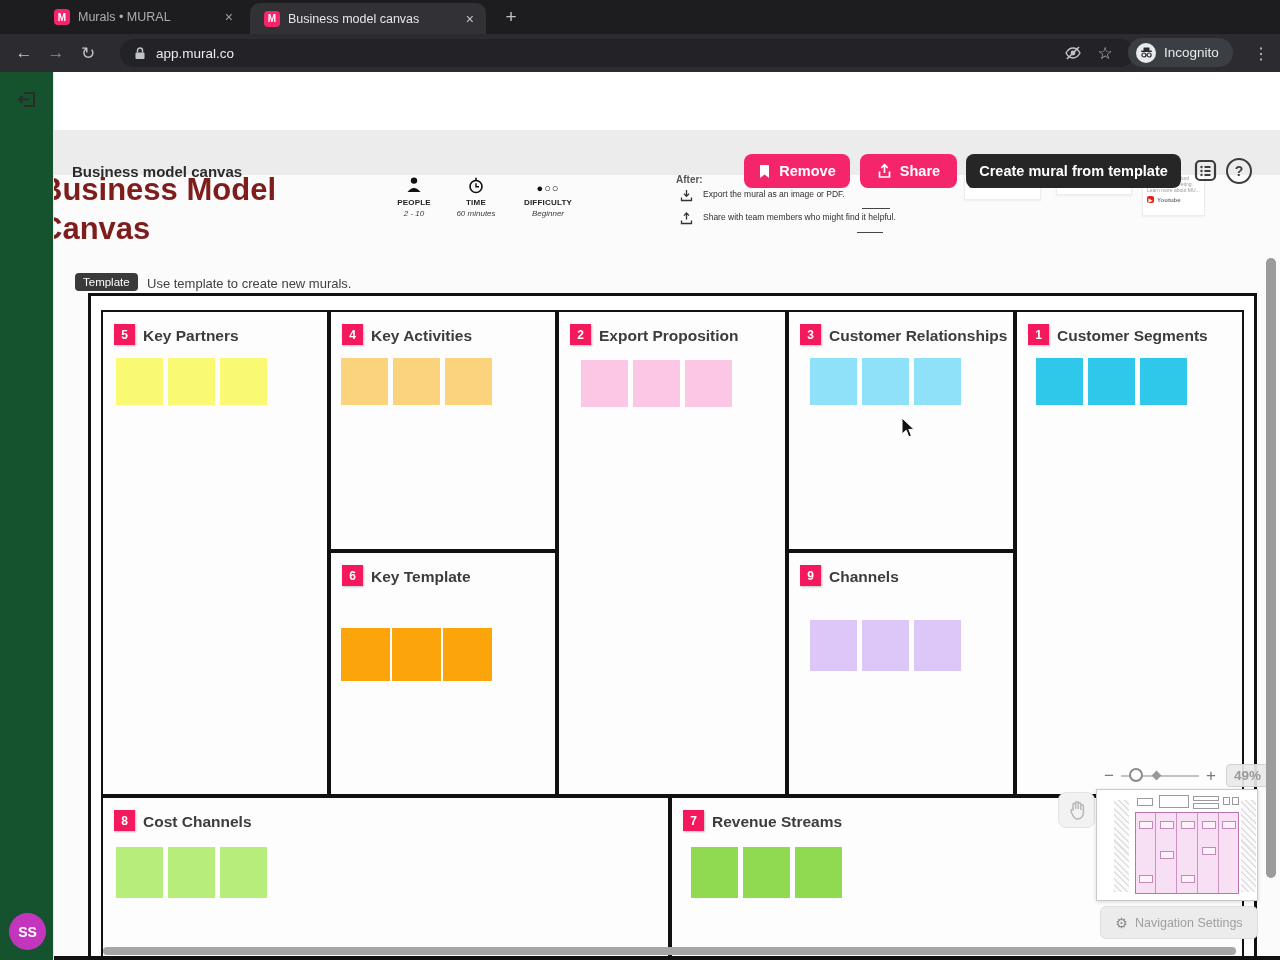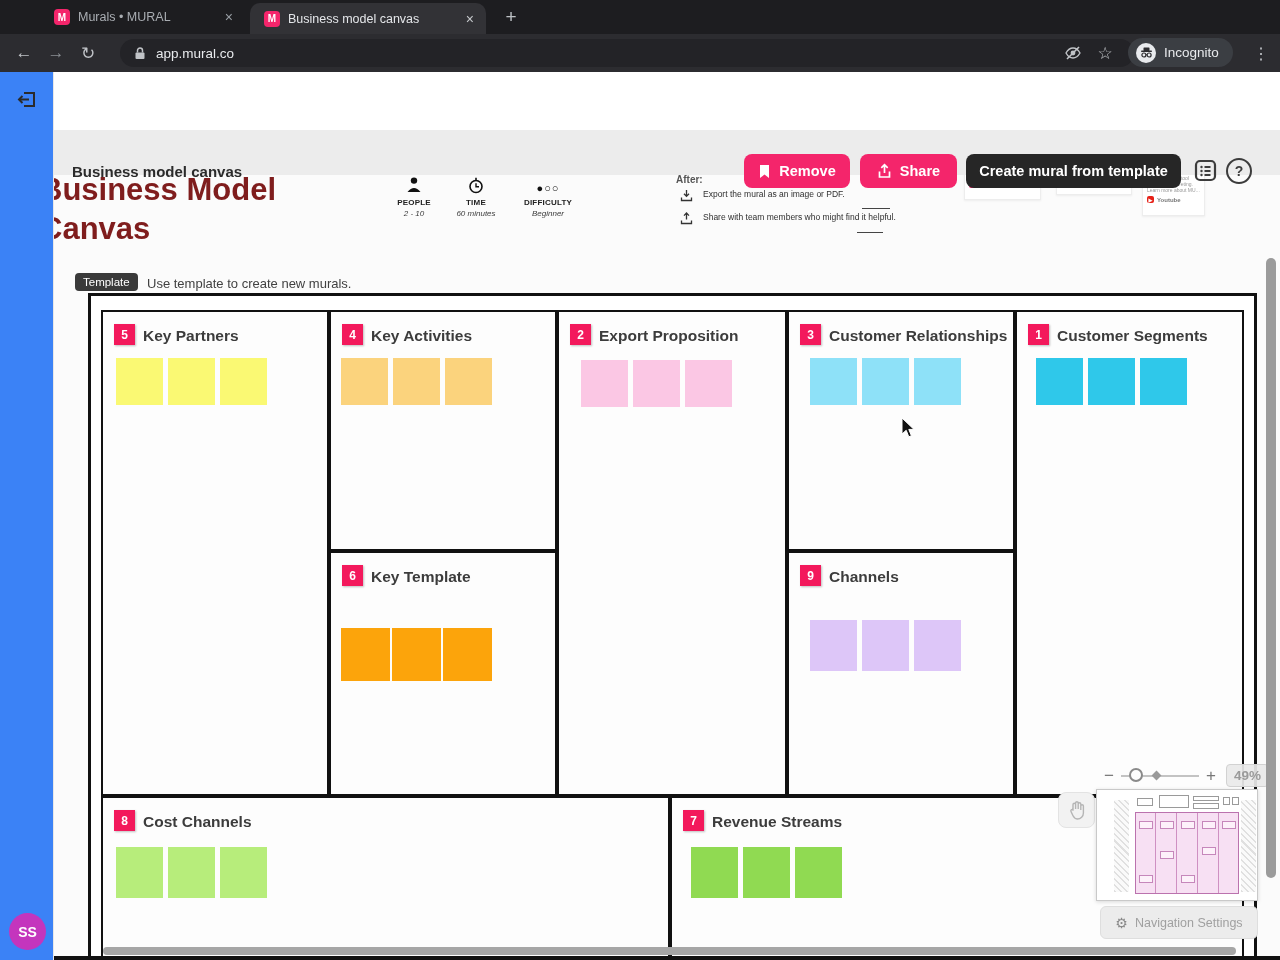--- a/index.html
+++ b/index.html
@@ -41,21 +41,21 @@
   .hdr-icon { position:absolute; top:86px; color:#3c3c3c; }
   #icon-list { left:1193px; }
   #icon-help { left:1226px; width:26px; height:26px; border:2.5px solid #3c3c3c; border-radius:50%; font-size:14px; font-weight:bold; display:flex; align-items:center; justify-content:center; }
 
   
   .banner { position:absolute; left:0; top:130px; width:1280px; height:45px; background:#ececec; z-index:3; }
   .banner-badge { position:absolute; left:75px; top:143px; background:#3a3a3a; color:#fff; font-size:11.5px; padding:3px 8px; border-radius:4px; }
   .banner-text { position:absolute; left:147px; top:146px; font-size:13px; color:#414141; }
 
   
-  .leftrail { position:absolute; left:0; top:72px; width:54px; height:888px; background:#3b82f6; border-right:1px solid #e7e7e7; z-index:5; }
+  .leftrail { position:absolute; left:0; top:72px; width:54px; height:888px; background:#14532d; border-right:1px solid #e7e7e7; z-index:5; }
   .exit-icon { position:absolute; left:16px; top:16px; }
   .avatar { position:absolute; left:9px; top:841px; width:37px; height:37px; border-radius:50%; background:#c435bd; color:#fff; font-size:14px; font-weight:bold; display:flex; align-items:center; justify-content:center; }
 
   
   .bigheading { position:absolute; left:40px; top:170px; font-size:31px; line-height:39px; font-weight:700; color:#7f1d1d; z-index:1; }
   .metacol { position:absolute; top:176px; width:70px; text-align:center; color:#222; }
   #meta-people { left:379px; } #meta-time { left:441px; } #meta-diff { left:513px; }
   .metaicon { height:18px; display:flex; align-items:flex-end; justify-content:center; }
   .metalabel { font-size:8px; font-weight:bold; margin-top:4px; letter-spacing:.2px; }
   .metavalue { font-size:8px; color:#3d3d3d; margin-top:2px;font-style:italic; }

